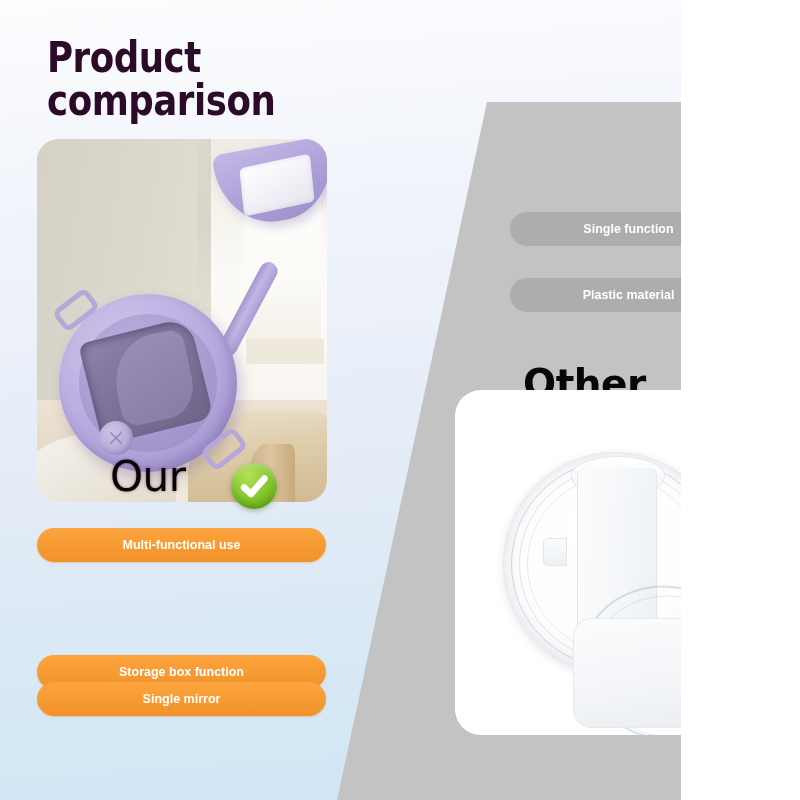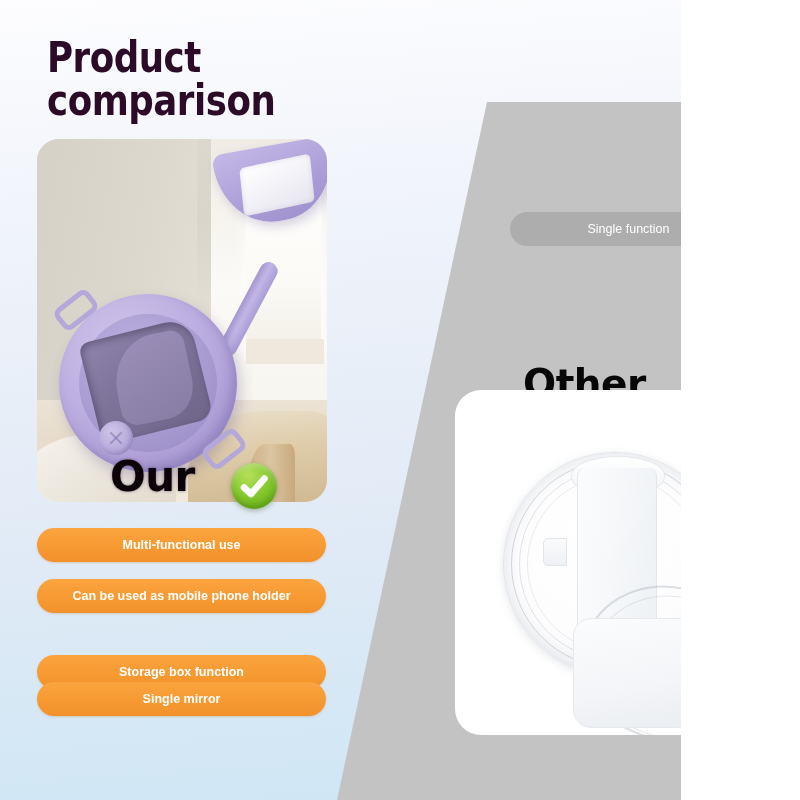--- a/index.html
+++ b/index.html
@@ -191,21 +191,21 @@
     transform: rotate(-12deg) skewX(-6deg);
     box-shadow: inset 0 0 5px rgba(150,140,180,0.25);
   }
 
   
   .our-label {
     position: absolute;
     left: 110px;
     top: 452px;
     font-size: 42px;
-    font-weight: bold;
+    font-weight: normal;
     color: #0a0408;
     font-family: "DejaVu Sans", sans-serif;
     letter-spacing: -0.5px;
     text-shadow: 0 0 3px rgba(60,10,50,0.5);
   }
   .check-badge {
     position: absolute;
     left: 231px;
     top: 463px;
     width: 46px;
@@ -238,21 +238,21 @@
   
   .grey-pill {
     position: absolute;
     left: 510px;
     width: 237px;
     height: 34px;
     border-radius: 17px;
     background: #adadad;
     color: #ffffff;
     font-size: 12.5px;
-    font-weight: normal;
+    font-weight: bold;
     display: flex;
     align-items: center;
     justify-content: center;
     text-align: center;
   }
 
   
   .other-label {
     position: absolute;
     left: 523px;
@@ -379,25 +379,25 @@
   </div>
 
   <div class="our-label">Our</div>
   <div class="check-badge">
     <svg width="46" height="46" viewBox="0 0 46 46">
       <path d="M13 24.5 L20 31 L33.5 15.5" fill="none" stroke="#ffffff" stroke-width="6.5" stroke-linecap="round" stroke-linejoin="round"></path>
     </svg>
   </div>
 
   <div class="orange-pill" style="top:519px">Multi-functional use</div>
-  <div class="orange-pill" style="top:570px">Can be used as mobile phone holder</div>
   <div class="orange-pill" style="top:646px">Storage box function</div>
   <div class="orange-pill" style="top:673px">Single mirror</div>
 
   <div class="grey-pill" style="top:212px">Single function</div>
+  <div class="grey-pill" style="top:278px">Plastic material</div>
 
   <div class="other-label">Other x</div>
 
   <div class="white-card">
     <div class="clear-lid"></div>
     <div class="clear-ring cr1"></div>
     <div class="clear-ring cr2"></div>
     <div class="clear-ring cr3"></div>
     <div class="clear-flap-top"></div>
     <div class="clear-flap"></div>

